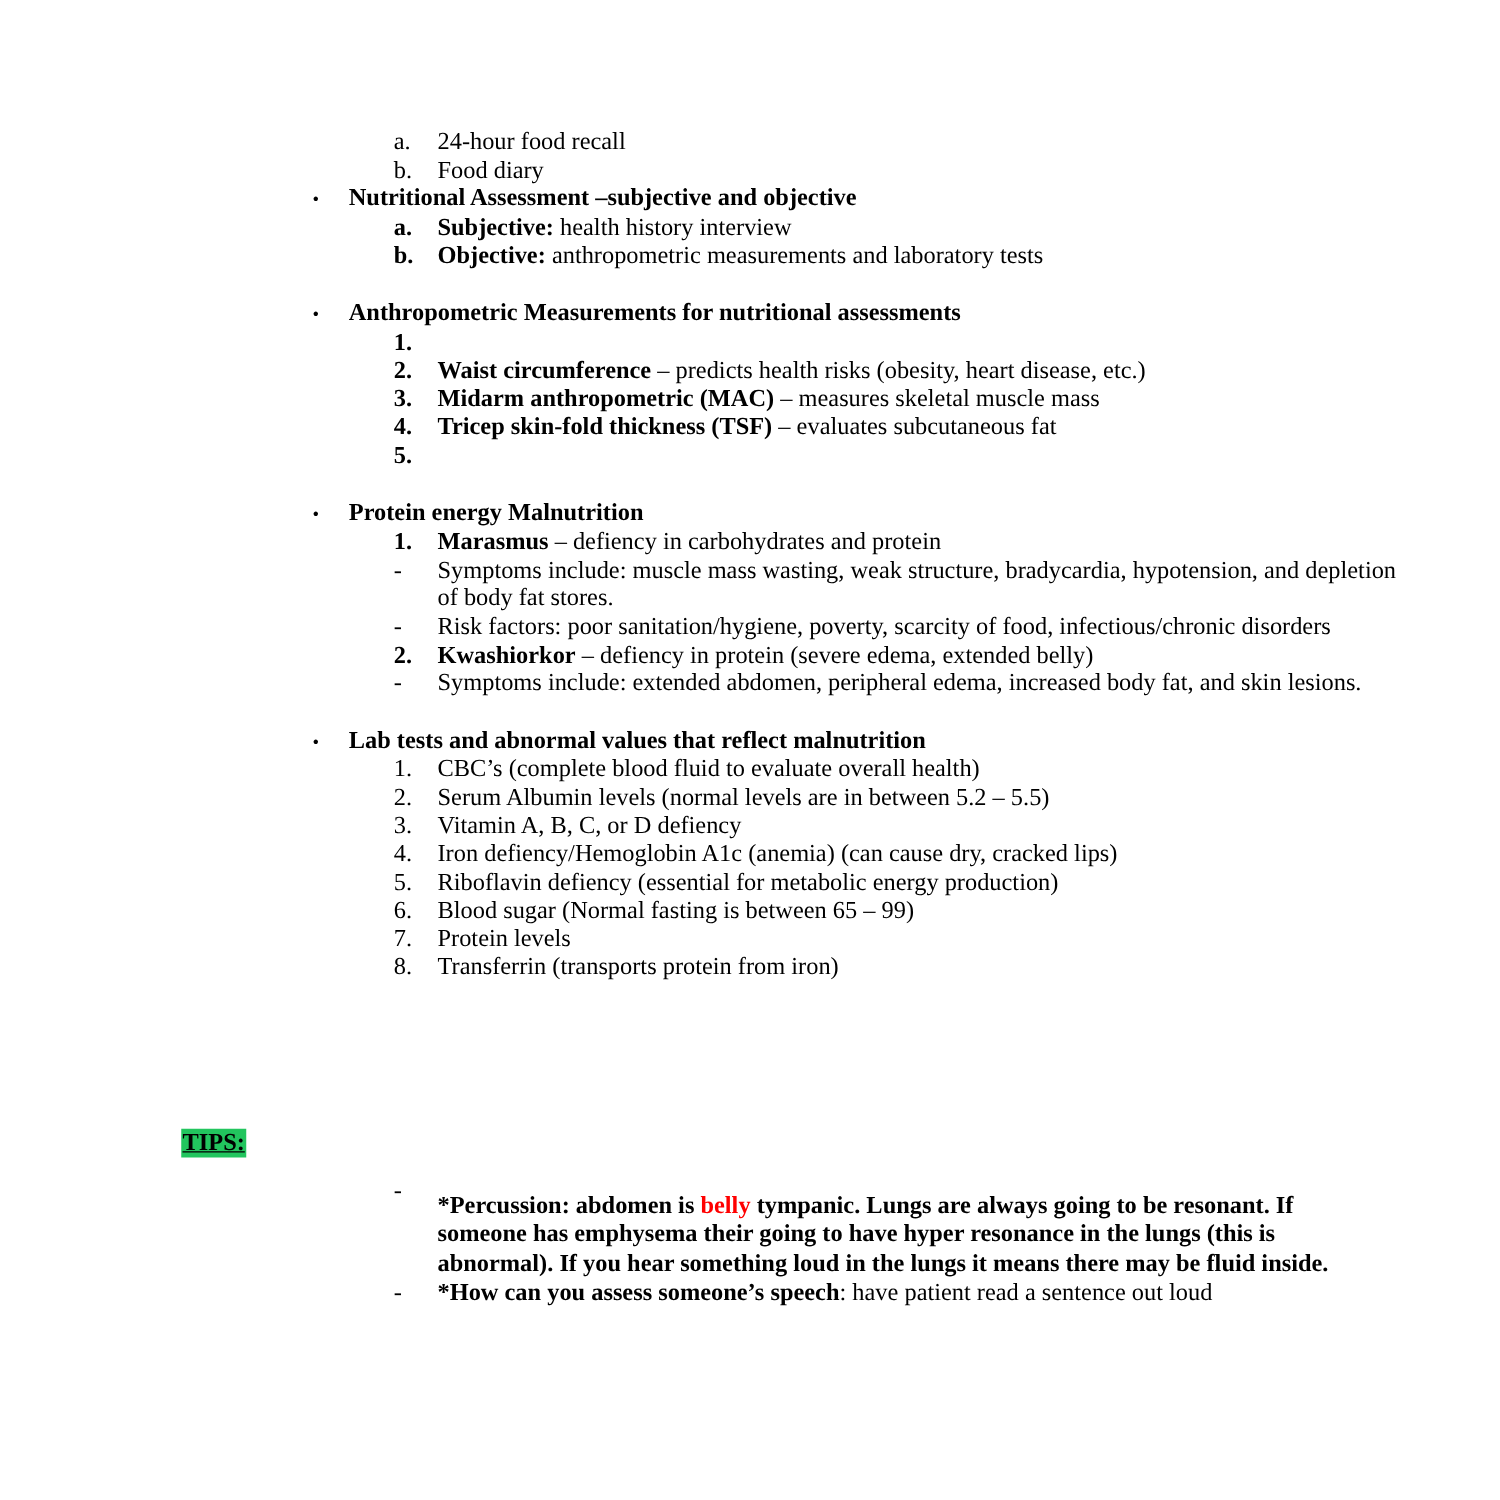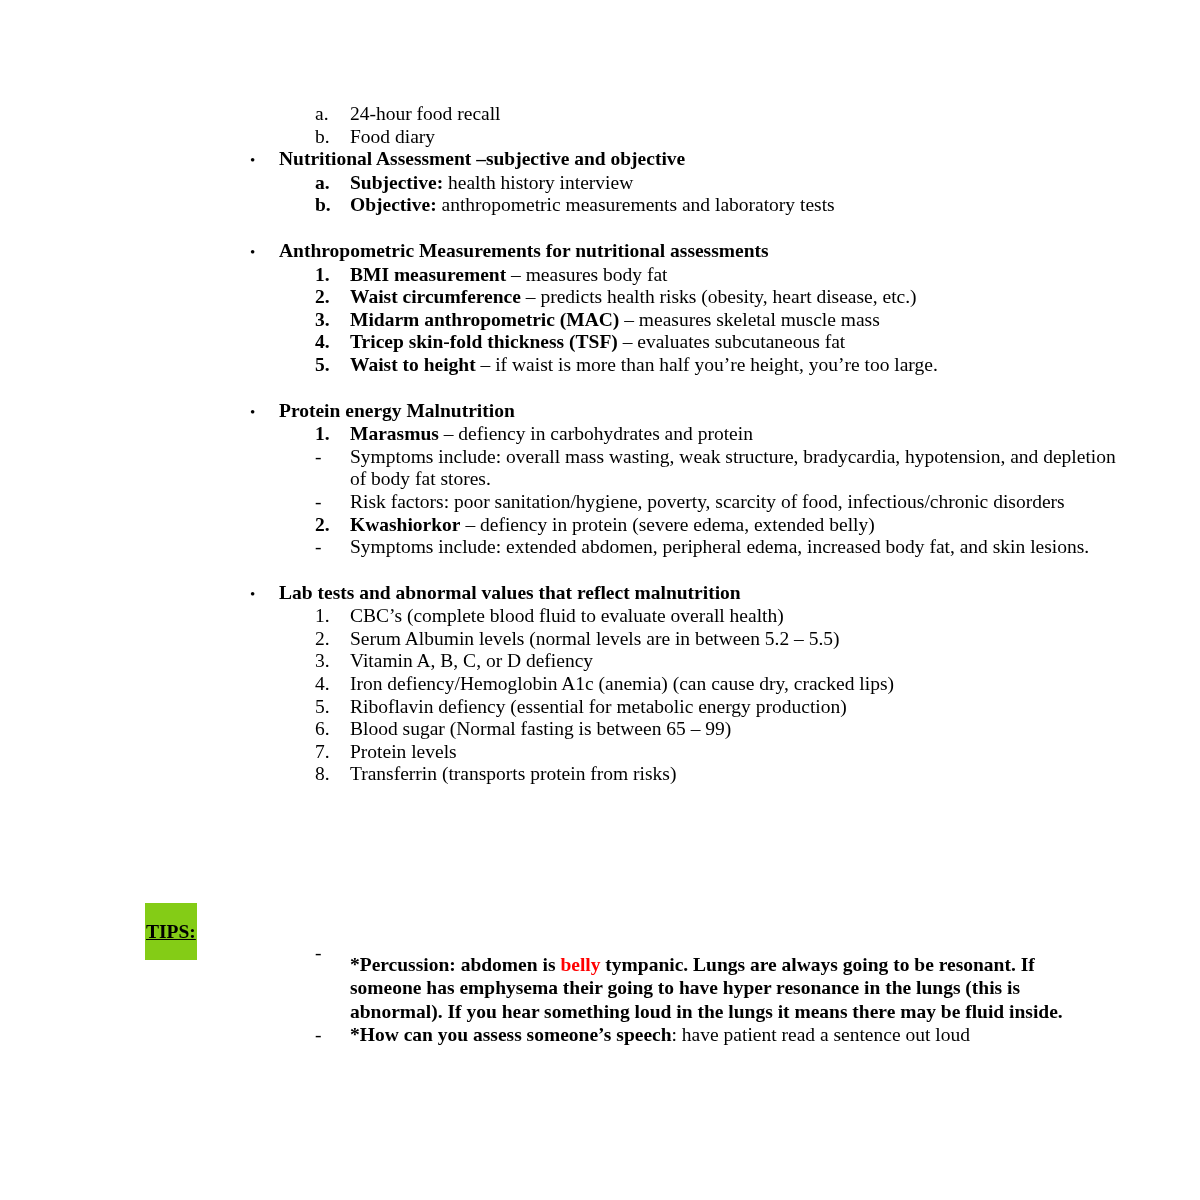--- a/index.html
+++ b/index.html
@@ -81,26 +81,26 @@
   .marker.bold { font-weight: bold; }
 
   
   .tips-heading-wrap {
     position: absolute;
     left: 145px;
     top: 903px;
   }
   .tips-heading {
     display: inline-block;
-    background: #84cc16;
+    background: #22c55e;
     font-weight: bold;
     font-size: 19.5px;
     line-height: 23px;
     text-decoration: underline;
-    padding: 17px 1px;
+    padding: 0 1px;
   }
 
   .tips-block {
     position: absolute;
     left: 0;
     top: 941px;
     width: 1200px;
   }
   .tips-block .row { line-height: 23.4px; }
   .tips-block .body-text { padding-right: 120px; }
@@ -139,53 +139,51 @@
 
     <div class="spacer-lg"></div>
 
     <div class="row lvl1">
       <span class="marker">•</span>
       <span class="body-text">Anthropometric Measurements for nutritional assessments</span>
     </div>
 
     <div class="row lvl2">
       <span class="marker bold">1.</span>
-      <span class="body-text"><span class="b">BMI measurement</span><span class="n"> – measures body fat</span></span>
     </div>
     <div class="row lvl2">
       <span class="marker bold">2.</span>
       <span class="body-text"><span class="b">Waist circumference</span><span class="n"> – predicts health risks (obesity, heart disease, etc.)</span></span>
     </div>
     <div class="row lvl2">
       <span class="marker bold">3.</span>
       <span class="body-text"><span class="b">Midarm anthropometric (MAC)</span><span class="n"> – measures skeletal muscle mass</span></span>
     </div>
     <div class="row lvl2">
       <span class="marker bold">4.</span>
       <span class="body-text"><span class="b">Tricep skin-fold thickness (TSF)</span><span class="n"> – evaluates subcutaneous fat</span></span>
     </div>
     <div class="row lvl2">
       <span class="marker bold">5.</span>
-      <span class="body-text"><span class="b">Waist to height</span><span class="n"> – if waist is more than half you’re height, you’re too large.</span></span>
     </div>
 
     <div class="spacer-lg"></div>
 
     <div class="row lvl1">
       <span class="marker">•</span>
       <span class="body-text">Protein energy Malnutrition</span>
     </div>
 
     <div class="row lvl2">
       <span class="marker bold">1.</span>
       <span class="body-text"><span class="b">Marasmus</span><span class="n"> – defiency in carbohydrates and protein</span></span>
     </div>
     <div class="row lvl2">
       <span class="marker">-</span>
-      <span class="body-text n">Symptoms include: overall mass wasting, weak structure, bradycardia, hypotension, and depletion of body fat stores.</span>
+      <span class="body-text n">Symptoms include: muscle mass wasting, weak structure, bradycardia, hypotension, and depletion of body fat stores.</span>
     </div>
     <div class="row lvl2">
       <span class="marker">-</span>
       <span class="body-text n">Risk factors: poor sanitation/hygiene, poverty, scarcity of food, infectious/chronic disorders</span>
     </div>
     <div class="row lvl2">
       <span class="marker bold">2.</span>
       <span class="body-text"><span class="b">Kwashiorkor</span><span class="n"> – defiency in protein (severe edema, extended belly)</span></span>
     </div>
     <div class="row lvl2">
@@ -223,21 +221,21 @@
     <div class="row lvl2">
       <span class="marker">6.</span>
       <span class="body-text n">Blood sugar (Normal fasting is between 65 – 99)</span>
     </div>
     <div class="row lvl2">
       <span class="marker">7.</span>
       <span class="body-text n">Protein levels</span>
     </div>
     <div class="row lvl2">
       <span class="marker">8.</span>
-      <span class="body-text n">Transferrin (transports protein from risks)</span>
+      <span class="body-text n">Transferrin (transports protein from iron)</span>
     </div>
 
   </div>
 
   <div class="tips-heading-wrap">
     <span class="tips-heading">TIPS:</span>
   </div>
 
   <div class="tips-block">
     <div class="row lvl2">

